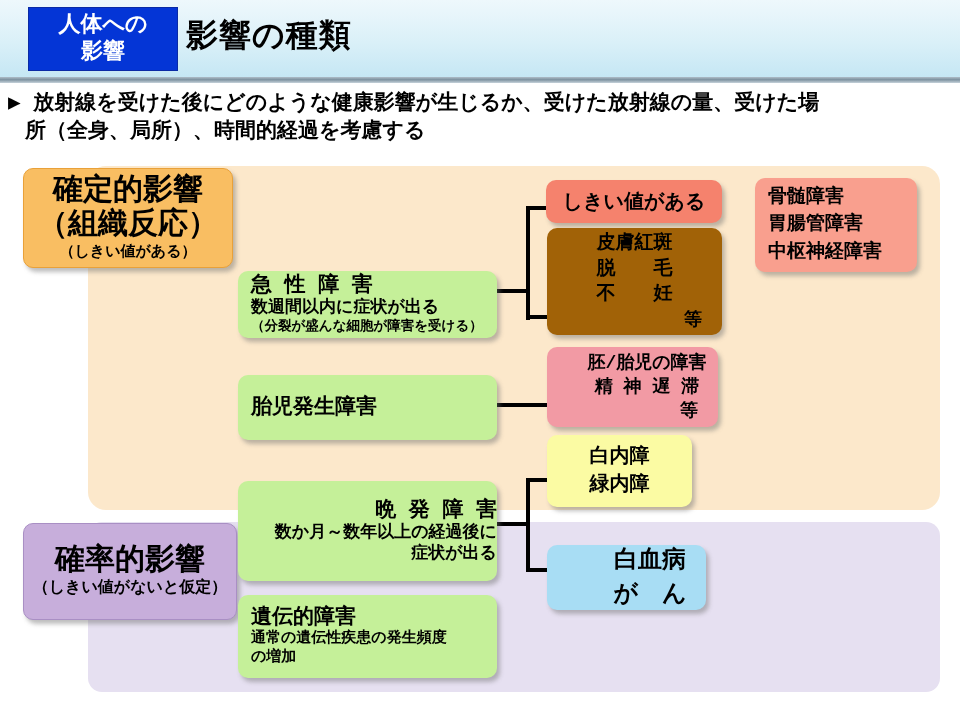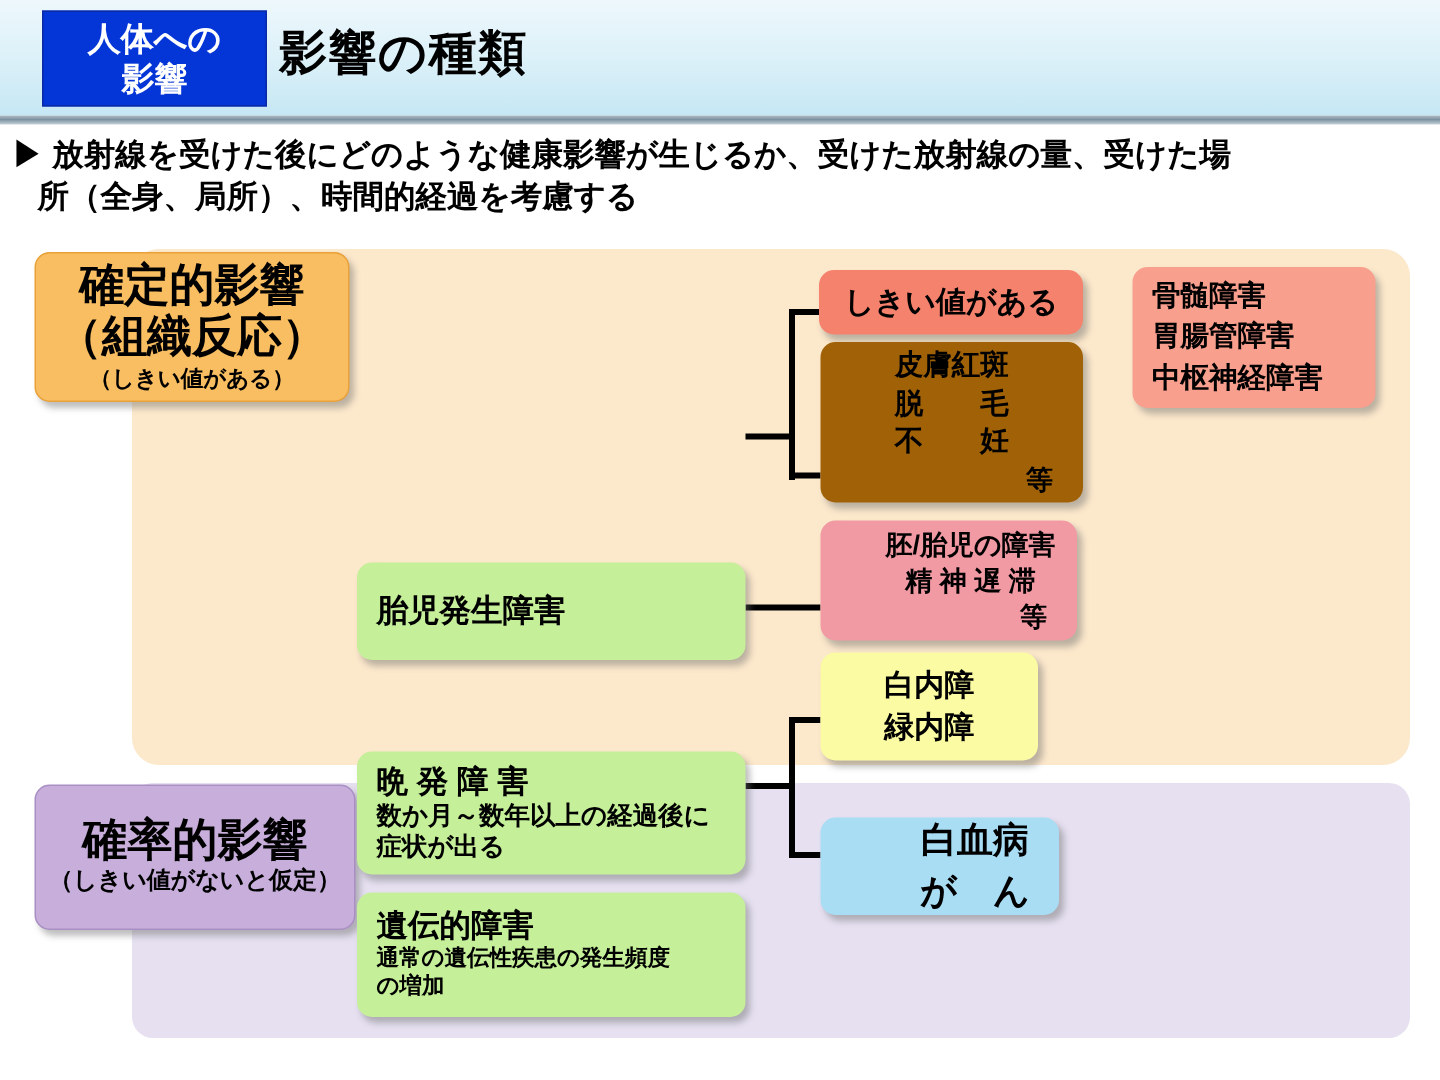--- a/index.html
+++ b/index.html
@@ -1,18 +1,18 @@
 <!DOCTYPE html>
 <html><head>
 <meta charset="utf-8">
 <style>
   html,body{margin:0;padding:0;background:#fff;}
   #slide{
     position:relative;width:960px;height:720px;overflow:hidden;background:#ffffff;
-    font-family:Liberation Sans, sans-serif;color:#000;
+    font-family:Liberation Mono, monospace;color:#000;
   }
   
   .header-bg{position:absolute;left:0;top:0;width:960px;height:77px;
     background:linear-gradient(to bottom,#eef8fc 0%,#daf0f8 55%,#c5e7f4 100%);}
   .header-bar{position:absolute;left:0;top:77px;width:960px;height:6px;
     background:linear-gradient(to bottom,#aebdc8 0%,#7d92a0 45%,#c6d2da 100%);}
   .tag-box{position:absolute;left:28px;top:7px;width:148px;height:62px;
     background:#0435d6;border:1px solid #0a2aa5;display:flex;flex-direction:column;
     align-items:center;justify-content:center;color:#fff;font-weight:bold;
     font-size:22px;line-height:1.25;}
@@ -37,21 +37,21 @@
   .cat-title{font-size:30px;font-weight:bold;line-height:1.15;}
   .cat-note{font-size:15px;font-weight:bold;line-height:1.3;}
   .sto-box .cat-note{font-size:16px;}
   
   .green{background:#c5f099;width:259px;left:238px;padding:4px 0 4px 13px;}
   .g-title{font-size:21px;font-weight:bold;line-height:1.2;}
   .g-desc{font-size:17px;font-weight:bold;line-height:1.2;}
   .g-note{font-size:13.5px;font-weight:bold;line-height:1.25;}
   .box-acute{top:271px;height:67px;}
   .box-fetal{top:375px;height:65px;}
-  .box-late{top:501px;height:82px;}
+  .box-late{top:481px;height:100px;text-align:right;}
   .box-genetic{top:595px;height:83px;}
   
   .rbox{font-weight:bold;text-align:center;}
   .box-ars{left:546px;top:180px;width:176px;height:43px;background:#f5826d;font-size:20px;}
   .box-skin{left:547px;top:228px;width:175px;height:107px;background:#a16207;font-size:19px;line-height:1.35;}
   .box-marrow{left:755px;top:178px;width:162px;height:94px;background:#f99f8e;
     font-size:19px;line-height:1.45;text-align:left;padding-left:13px;}
   .box-embryo{left:547px;top:347px;width:171px;height:80px;background:#f29aa4;font-size:18px;line-height:1.35;padding-left:29px;}
   .box-cataract{left:547px;top:435px;width:145px;height:72px;background:#fbfba3;font-size:20px;line-height:1.4;}
   .box-leukemia{left:547px;top:545px;width:159px;height:65px;background:#a8ddf4;font-size:24px;line-height:1.4;padding-left:47px;}
@@ -93,20 +93,25 @@
   <div class="box det-box">
     <div class="cat-title">確定的影響</div>
     <div class="cat-title">（組織反応）</div>
     <div class="cat-note">（しきい値がある）</div>
   </div>
   <div class="box sto-box">
     <div class="cat-title">確率的影響</div>
     <div class="cat-note">（しきい値がないと仮定）</div>
   </div>
 
+  <div class="box green box-acute">
+    <div class="g-title">急 性 障 害</div>
+    <div class="g-desc">数週間以内に症状が出る</div>
+    <div class="g-note">（分裂が盛んな細胞が障害を受ける）</div>
+  </div>
   <div class="box green box-fetal">
     <div class="g-title">胎児発生障害</div>
   </div>
   <div class="box green box-late">
     <div class="g-title">晩 発 障 害</div>
     <div class="g-desc">数か月～数年以上の経過後に</div>
     <div class="g-desc">症状が出る</div>
   </div>
   <div class="box green box-genetic">
     <div class="g-title">遺伝的障害</div>

